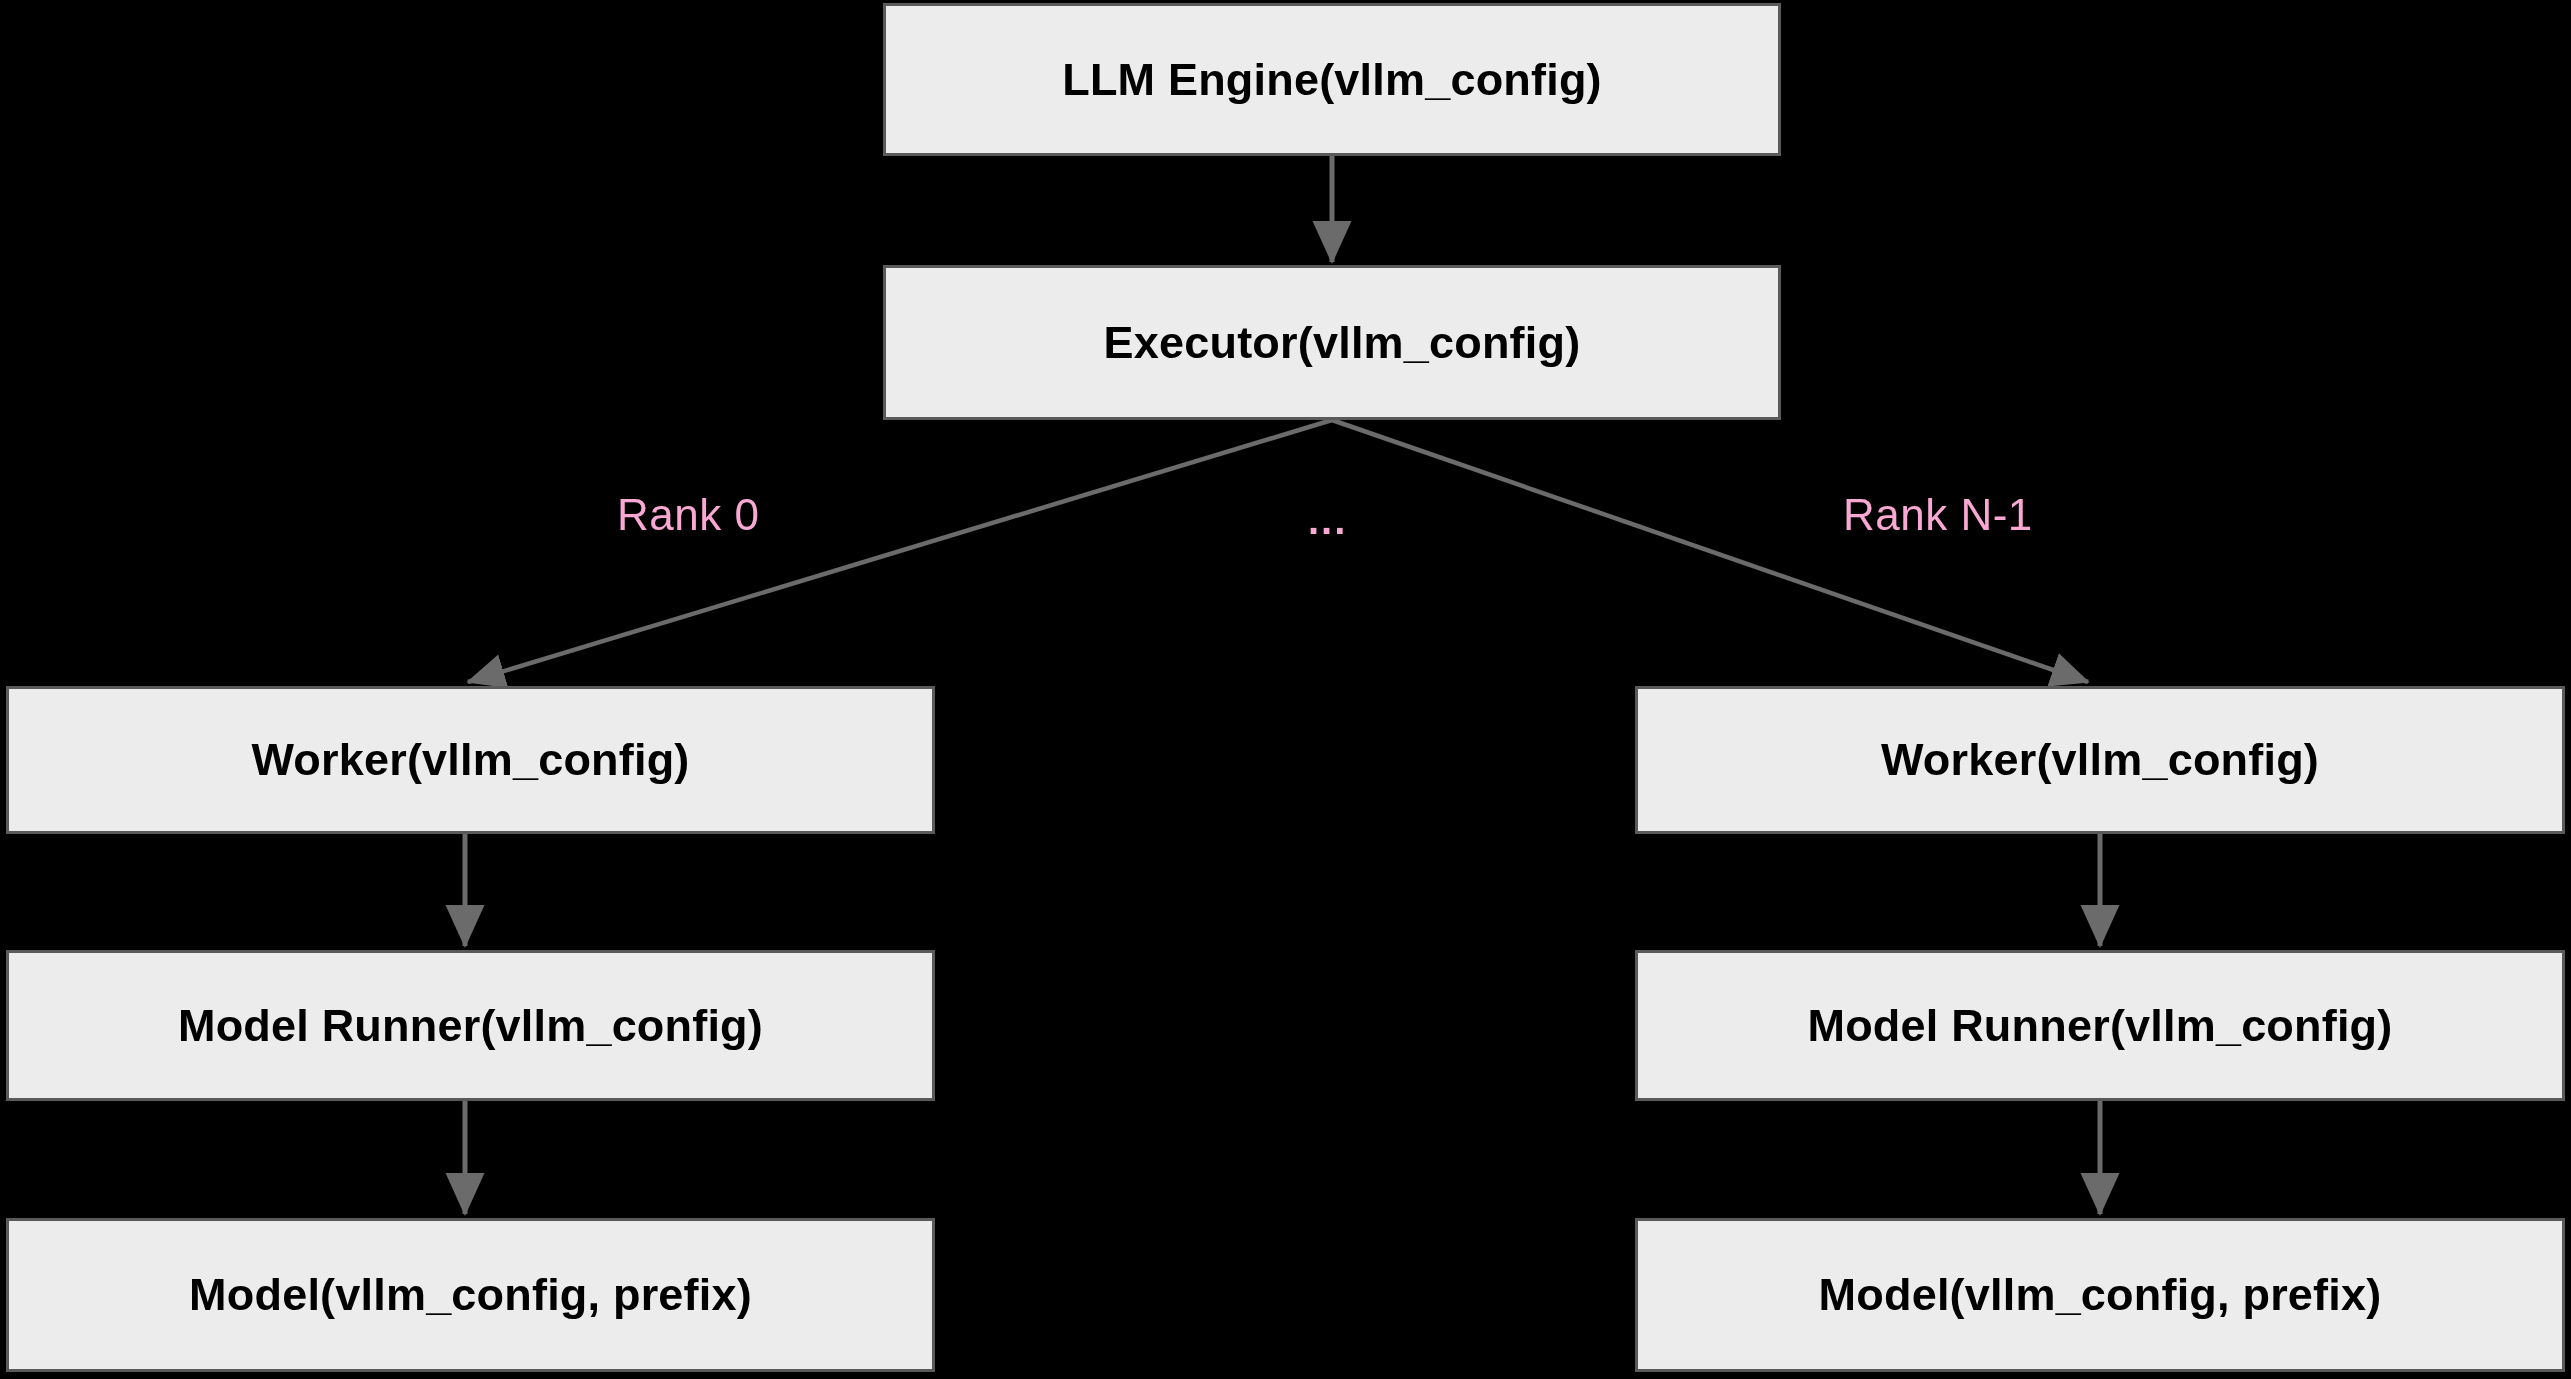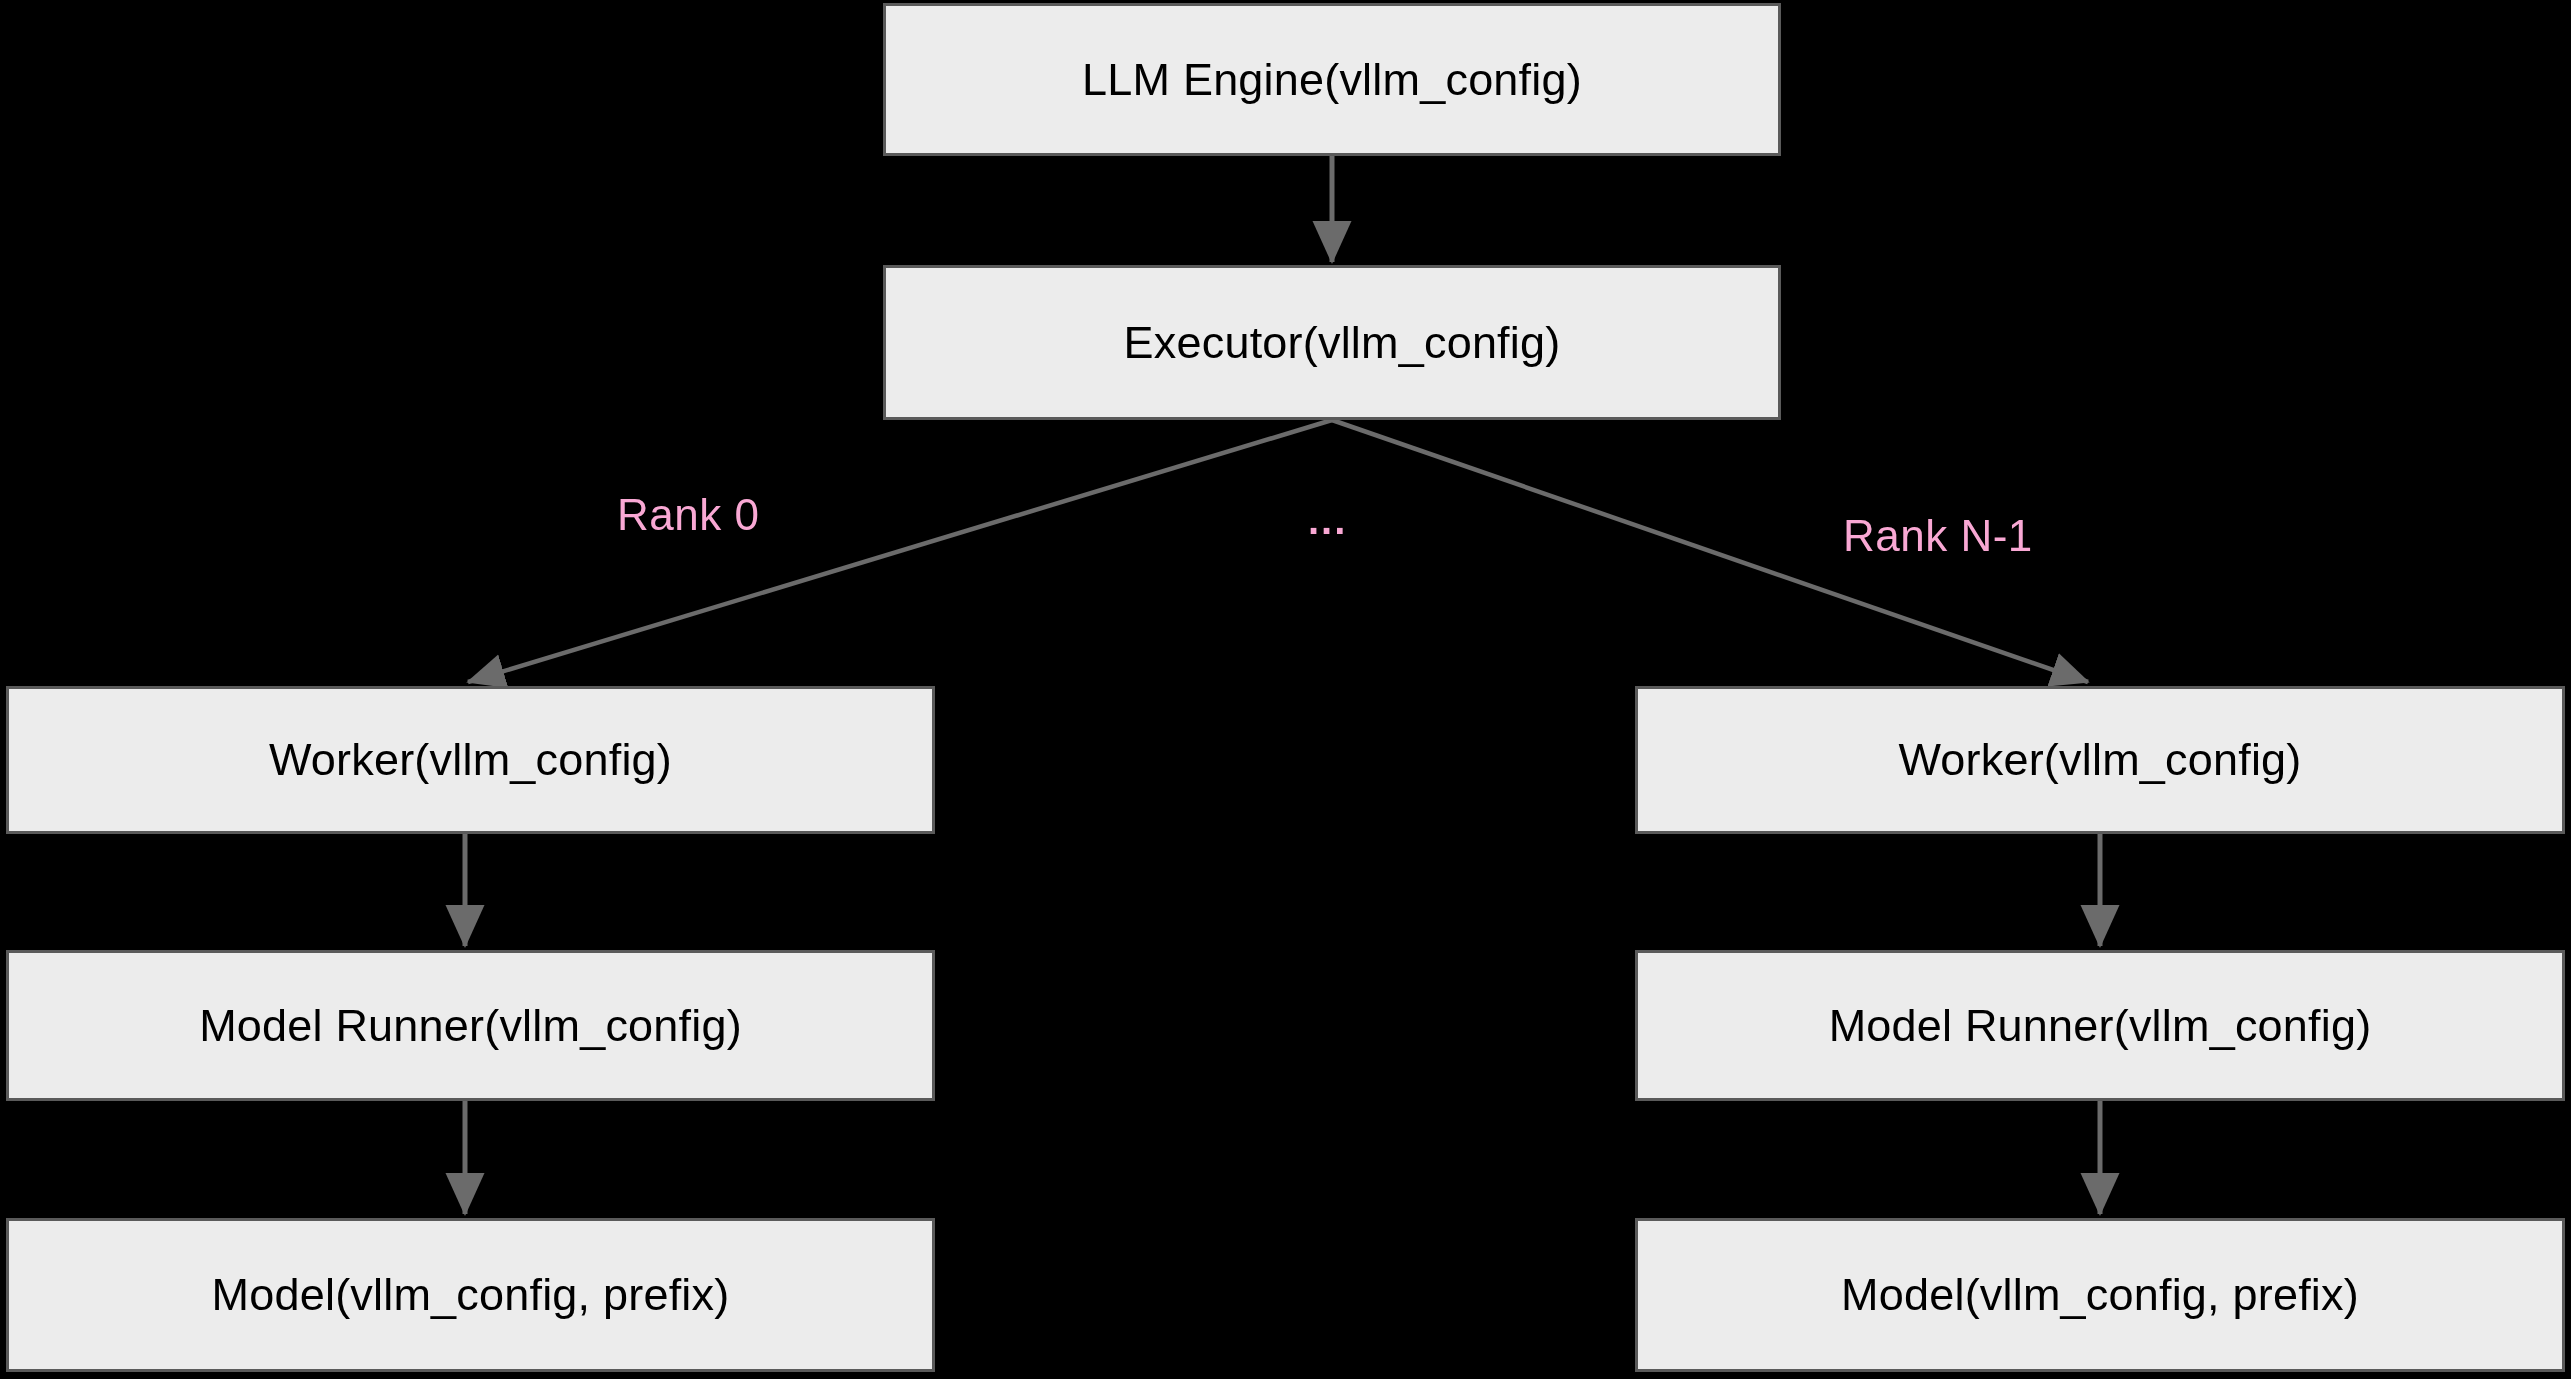--- a/index.html
+++ b/index.html
@@ -20,21 +20,21 @@
   .node {
     position: absolute;
     box-sizing: border-box;
     background: #ECECEC;
     border: 3px solid #5A5A5A;
     display: flex;
     align-items: center;
     justify-content: center;
     color: #000000;
     font-size: 45px;
-    font-weight: 400;
+    font-weight: 700;
     letter-spacing: 0.2px;
     white-space: nowrap;
   }
   .edge-label {
     position: absolute;
     color: #f9a8d4;
     font-size: 44px;
     font-weight: 500;
     white-space: nowrap;
     letter-spacing: 0.5px;
@@ -89,21 +89,21 @@
   </div>
 
   <div class="edge-label" style="left:617px; top:490px;">
     <span>Rank 0</span>
   </div>
 
   <div class="edge-label ellipsis" style="left:1308px; top:498px;">
     <span>...</span>
   </div>
 
-  <div class="edge-label" style="left:1843px; top:490px;margin-top:21px;">
+  <div class="edge-label" style="left:1843px; top:490px;">
     <span>Rank N-1</span>
   </div>
 
   <div class="node" style="left:6px; top:686px; width:929px; height:148px;">
     <span>Worker(vllm_config)</span>
   </div>
 
   <div class="node" style="left:6px; top:950px; width:929px; height:151px;">
     <span>Model Runner(vllm_config)</span>
   </div>

